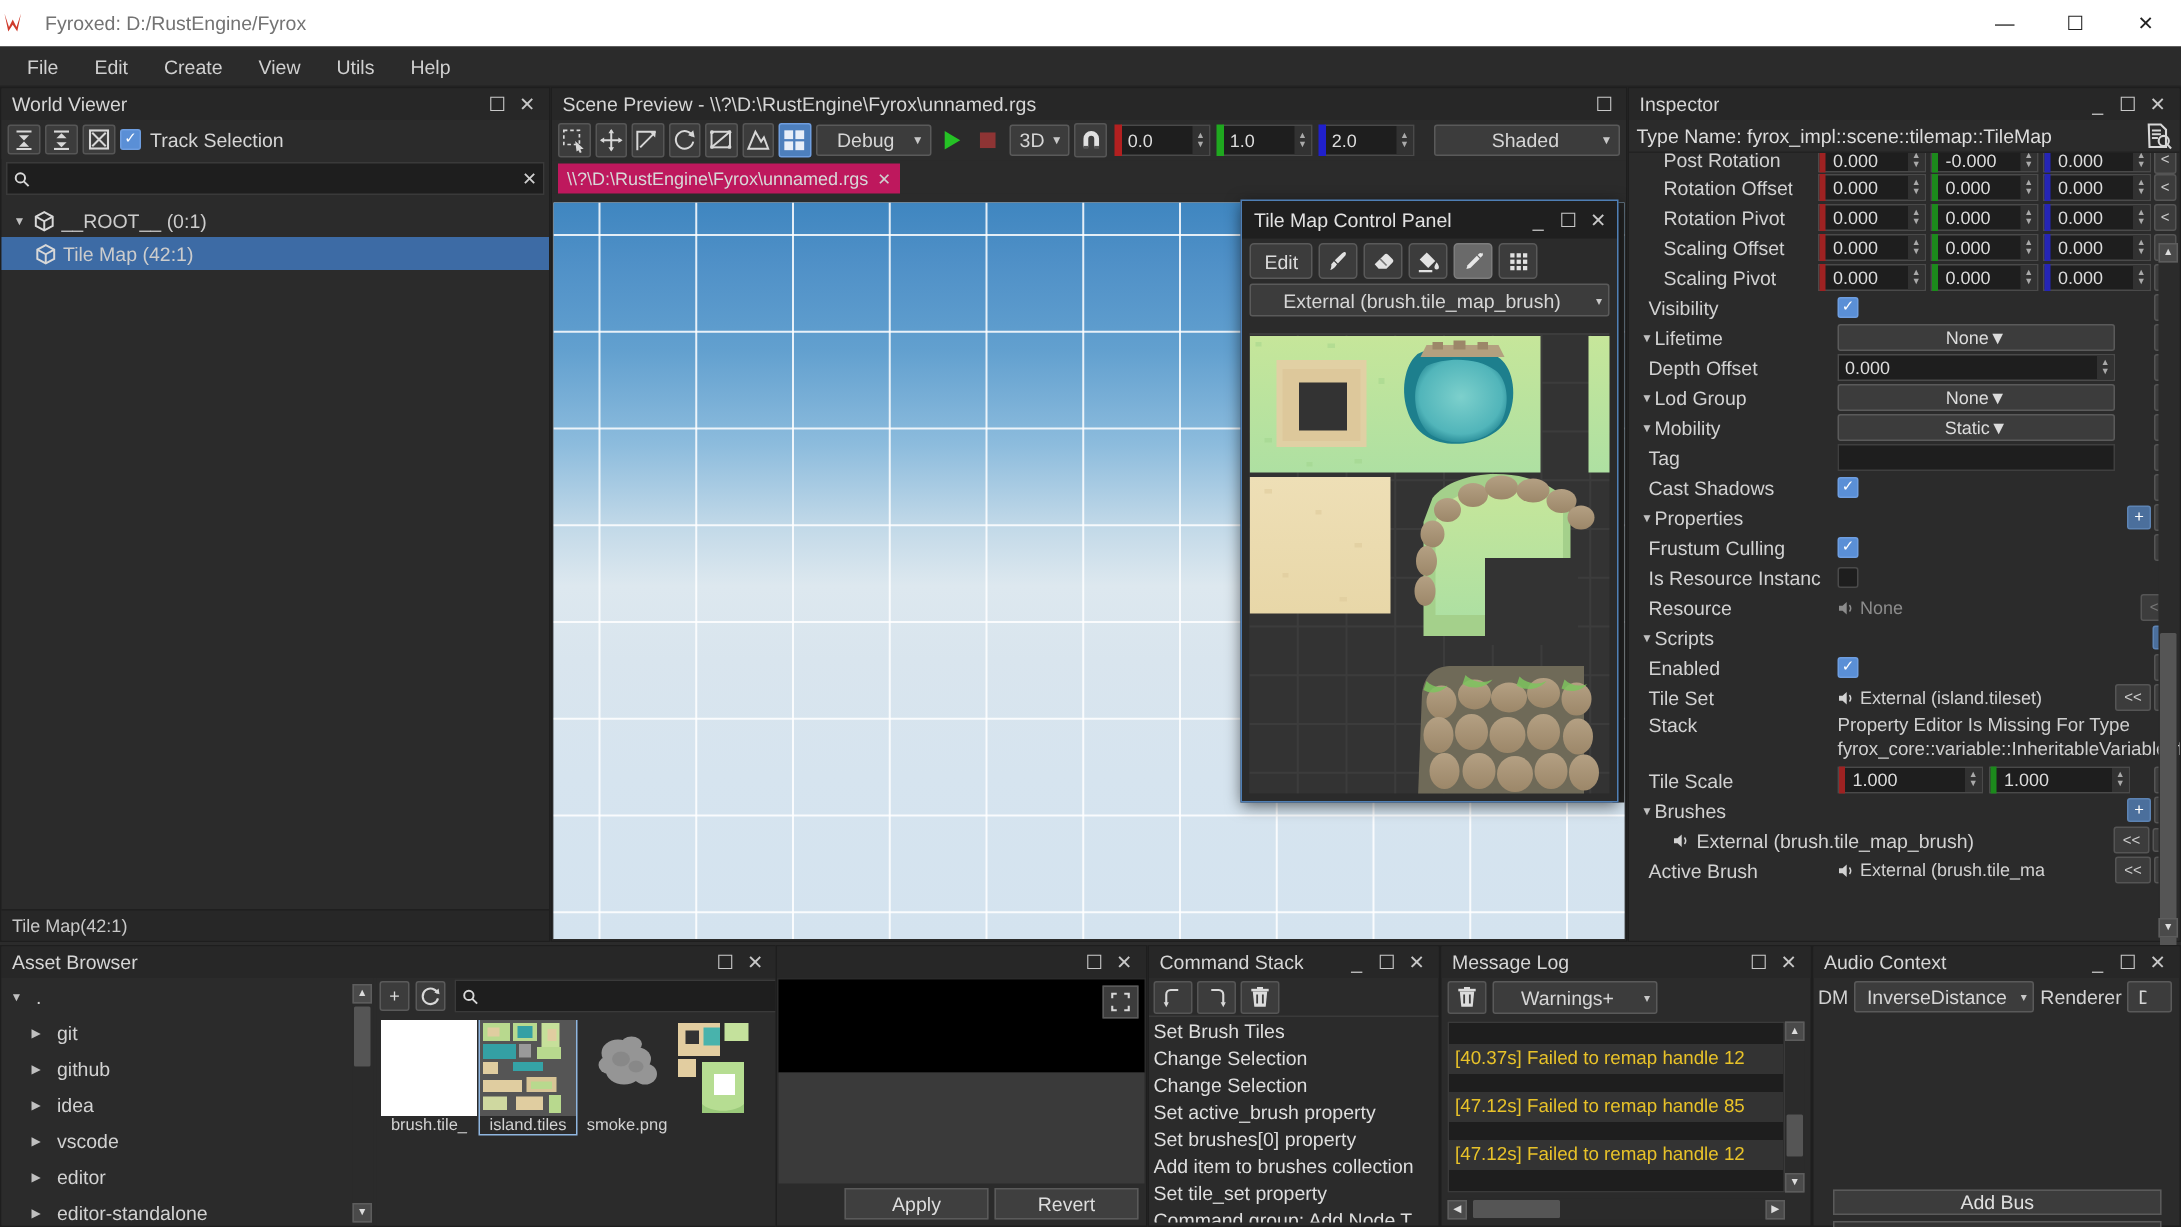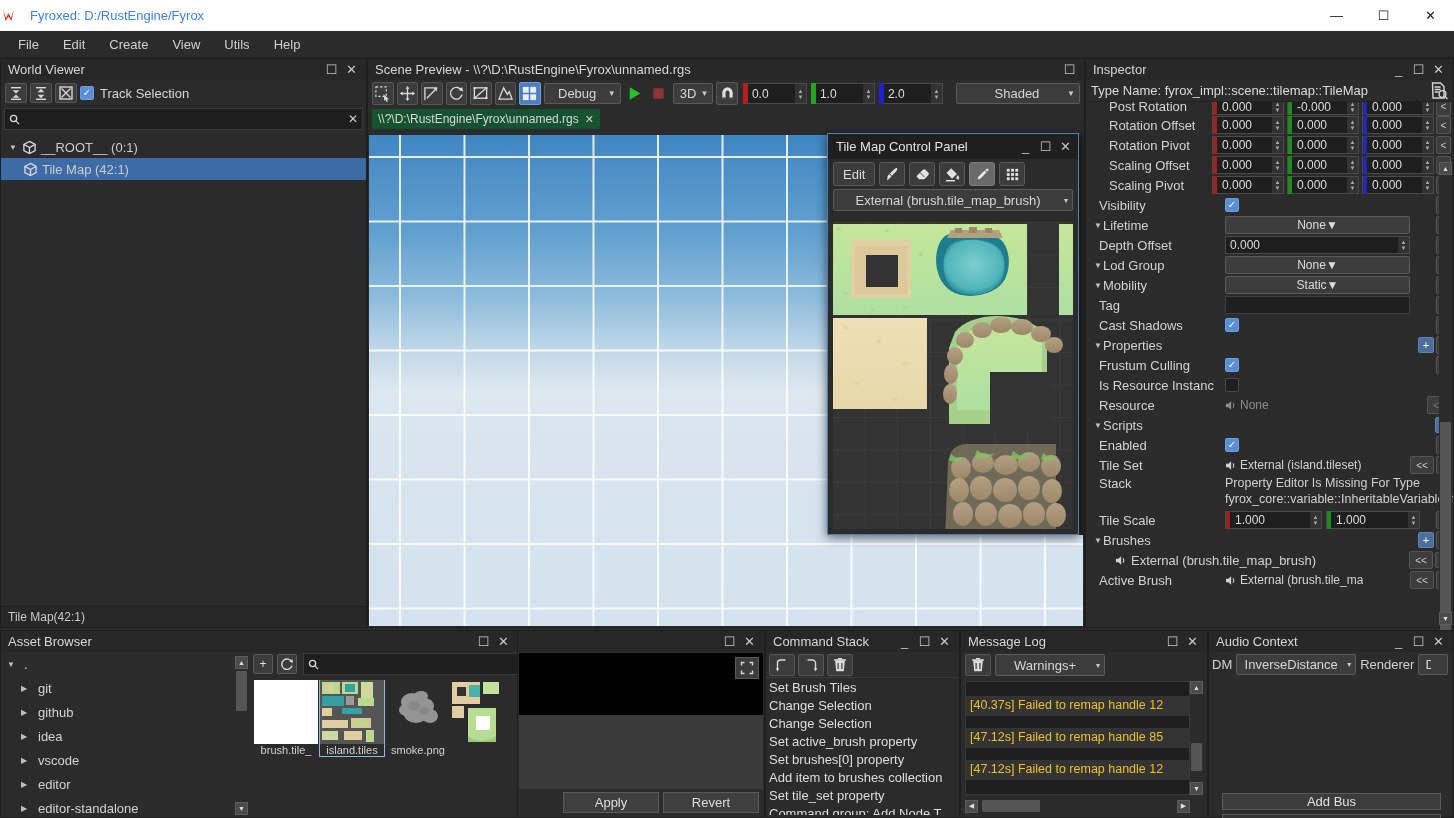--- a/index.html
+++ b/index.html
@@ -14,21 +14,21 @@
   }
   #app { position: relative; width: 1454px; height: 818px; }
 
   
   .titlebar {
     position: absolute; left: 0; top: 0; width: 1454px; height: 31px;
     background: #ffffff; color: #000000;
     display: flex; align-items: center;
   }
   .titlebar .logo { width: 30px; text-align: center; font-size: 15px; color: #cf3a2b; }
-  .titlebar .ttl { font-size: 13px; color: #3b82f6; }
+  .titlebar .ttl { font-size: 13px; color: #737373; }
   .winbtns { margin-left: auto; display: flex; height: 31px; }
   .winbtn { width: 47px; height: 31px; display: flex; align-items: center; justify-content: center;
             font-size: 13px; color: #222; }
 
   
   .menubar {
     position: absolute; left: 0; top: 31px; width: 1454px; height: 27px;
     background: #2b2b2b; display: flex; align-items: center; padding-left: 6px;
     border-bottom: 1px solid #222;
   }
@@ -90,21 +90,21 @@
   .combo .cv { flex: 1; text-align: center; white-space: nowrap; overflow: hidden; }
   .combo .carr { position: absolute; right: 4px; font-size: 8px; color: #c8c8c8; }
   .numfield {
     height: 21px; display: flex; align-items: center; background: #1e1e1e; border: 1px solid #4a4a4a;
     color: #ddd; font-size: 12px; position: relative; padding-left: 4px; width: 60px;
   }
   .numfield .axis { position: absolute; left: -5px; top: -1px; width: 5px; height: 21px; }
   .spin { margin-left: auto; width: 11px; height: 19px; display: flex; flex-direction: column;
           align-items: center; justify-content: center; background: #323232; color: #aaa; font-size: 6px; line-height: 6px; }
   .tabbar { height: 22px; background: #2b2b2b; display: flex; align-items: flex-end; padding-left: 4px; }
-  .tab { height: 20px; background: #14532d; display: flex; align-items: center; gap: 6px; padding: 0 6px;
+  .tab { height: 20px; background: #be185d; display: flex; align-items: center; gap: 6px; padding: 0 6px;
          font-size: 12px; color: #d8d8d8; }
   .tab .x { font-size: 11px; color: #cfcfcf; }
   .viewport { position: relative; overflow: hidden; background: #d4e4f0; }
 
   
   #tilemap-panel {
     position: absolute; left: 827px; top: 133px; width: 252px; height: 402px;
     background: #2b2b2b; border: 1px solid #4f7fb5; box-shadow: 0 2px 10px rgba(0,0,0,.6);
   }
   .tm-head { height: 25px; background: #1f1f1f; display: flex; align-items: center; padding-left: 8px;

